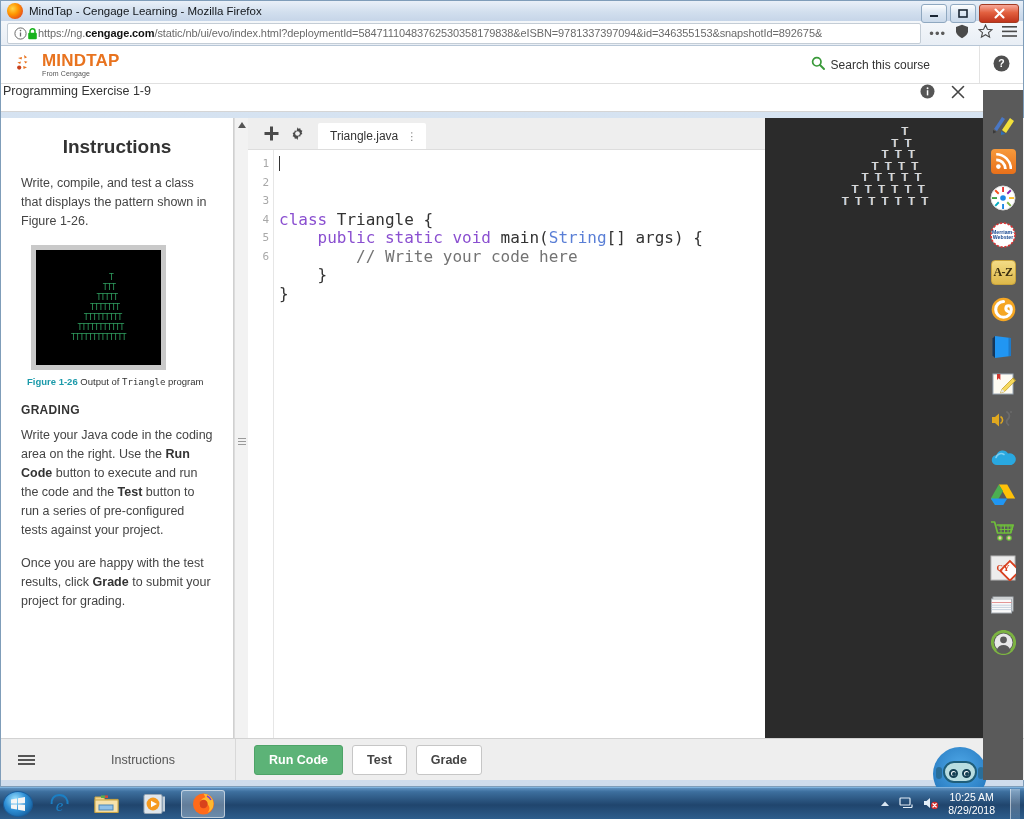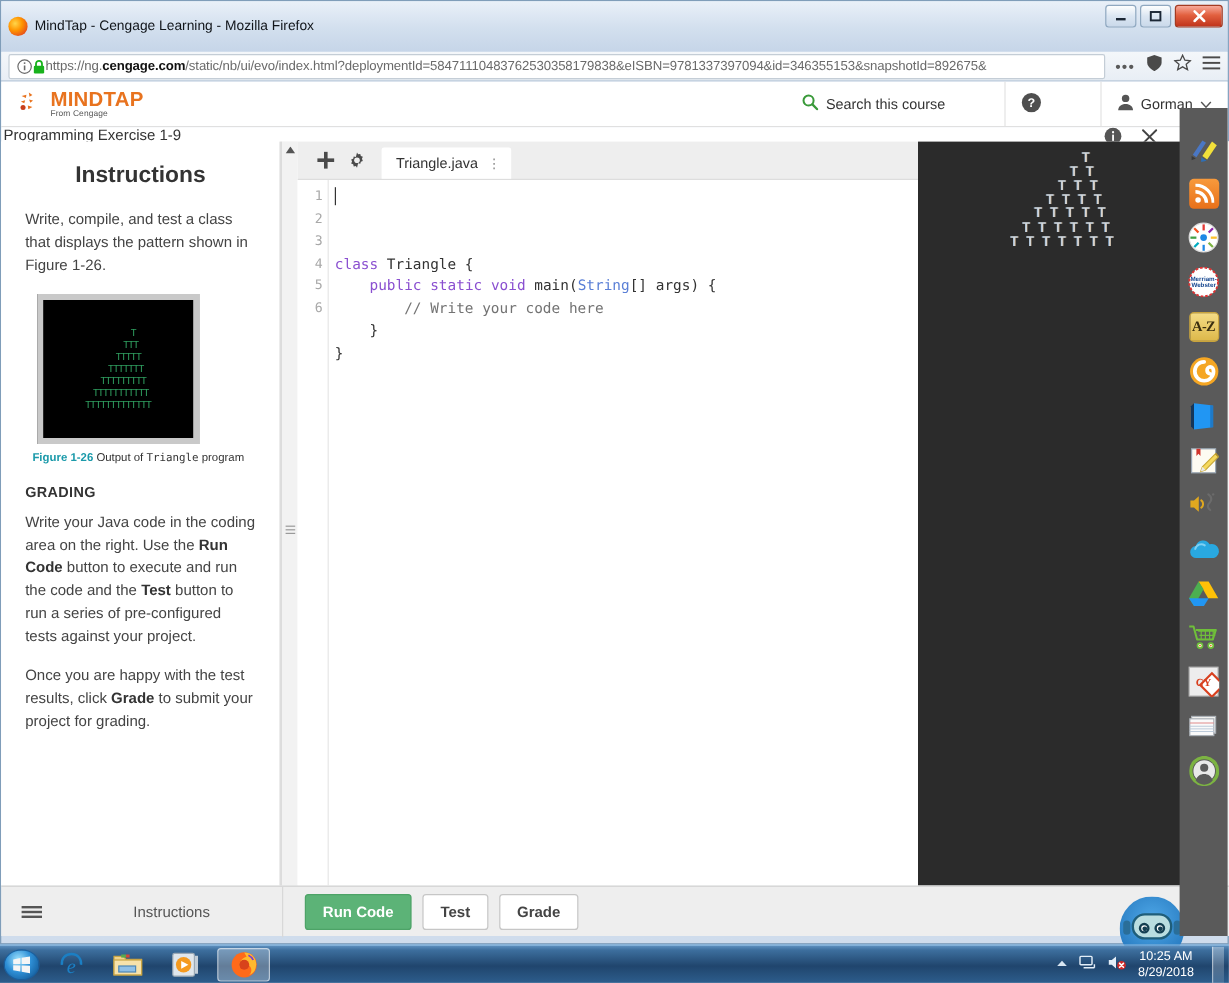--- a/index.html
+++ b/index.html
@@ -10,21 +10,21 @@
     background: #a8c4dd;
   }
 
   
   #firefox-window {
     position: absolute; left: 0; top: 0; width: 1024px; height: 787px;
     background: linear-gradient(180deg,#d7e4f2 0%, #cfdcec 100%);
     border: 1px solid #7f9db9;
   }
   #titlebar {
-    height: 42px; display: flex; align-items: center;
+    height: 20px; display: flex; align-items: center;
     background: linear-gradient(180deg,#e9f0f8 0%, #d2dfee 55%, #c6d5e8 100%);
     padding-left: 6px; position: relative;
   }
   .ff-logo {
     width: 16px; height: 16px; border-radius: 50%;
     background: radial-gradient(circle at 35% 35%, #ffd64a 0%, #ff9500 40%, #e8541a 75%, #c3331a 100%);
     flex: 0 0 auto; margin-right: 6px;
   }
   #window-title { font-size: 11.5px; color: #11151a; white-space: nowrap; }
   #window-buttons { position: absolute; right: 4px; top: 3px; display: flex; gap: 3px; }
@@ -148,21 +148,21 @@
   }
   .tab-menu { color: #888; font-size: 11px; letter-spacing: 0; }
   #editor-wrap { flex: 1 1 auto; display: flex; background: #fff; position: relative; overflow: hidden; }
   #gutter {
     width: 26px; background: #fff; text-align: right; padding: 5px 4px 0 0;
     font-family: "DejaVu Sans Mono", monospace; font-size: 11px; color: #a8a8a8;
     line-height: 18.5px; border-right: 1px solid #e6e6e6; flex: 0 0 auto;
   }
   #code-area {
     flex: 1 1 auto; padding: 5px 0 0 5px; font-family: "DejaVu Sans Mono", monospace;
-    font-size: 12px; line-height: 18.5px; color: #333; white-space: pre; position: relative;
+    font-size: 16px; line-height: 18.5px; color: #333; white-space: pre; position: relative;
     overflow: hidden;
   }
   #code-area .kw { color: #8a4fd0; }
   #code-area .type { color: #5a7fd6; }
   #code-area .cmt { color: #737373; }
   #caret {
     position: absolute; left: 5px; top: 6px; width: 1px; height: 15px; background: #333;
   }
 
   
@@ -358,34 +358,20 @@
               <path d="M9 9 L13 13" stroke="#3a9a3a" stroke-width="1.9" stroke-linecap="round"></path>
             </svg>
         </span>
         <span>Search this course</span>
       </div>
       <div class="hdr-cell">
         <span>
           <svg width="17" height="17" viewBox="0 0 17 17">
               <circle cx="8.5" cy="8.5" r="8" fill="#4f4f4f"></circle>
               <text x="8.5" y="12.4" font-size="10.5" font-family="Liberation Sans, sans-serif" font-weight="bold" fill="#fff" text-anchor="middle">?</text>
-            </svg>
-        </span>
-      </div>
-      <div class="hdr-cell">
-        <span>
-          <svg width="14" height="14" viewBox="0 0 14 14">
-              <circle cx="7" cy="4" r="3.1" fill="#555"></circle>
-              <path d="M0.8 14c0-3.4 2.8-5.3 6.2-5.3S13.2 10.6 13.2 14z" fill="#555"></path>
-            </svg>
-        </span>
-        <span>Gorman</span>
-        <span>
-          <svg width="10" height="7" viewBox="0 0 10 7">
-              <path d="M1 1 L5 5.4 L9 1" fill="none" stroke="#555" stroke-width="1.2"></path>
             </svg>
         </span>
       </div>
     </div>
   </div>
 
   <div id="exercise-bar">
     <span id="exercise-title">Programming Exercise 1-9</span>
     <div id="exercise-actions">
       <span>

